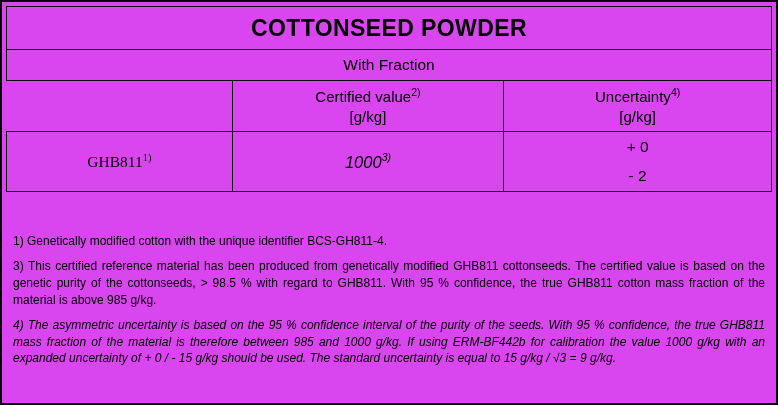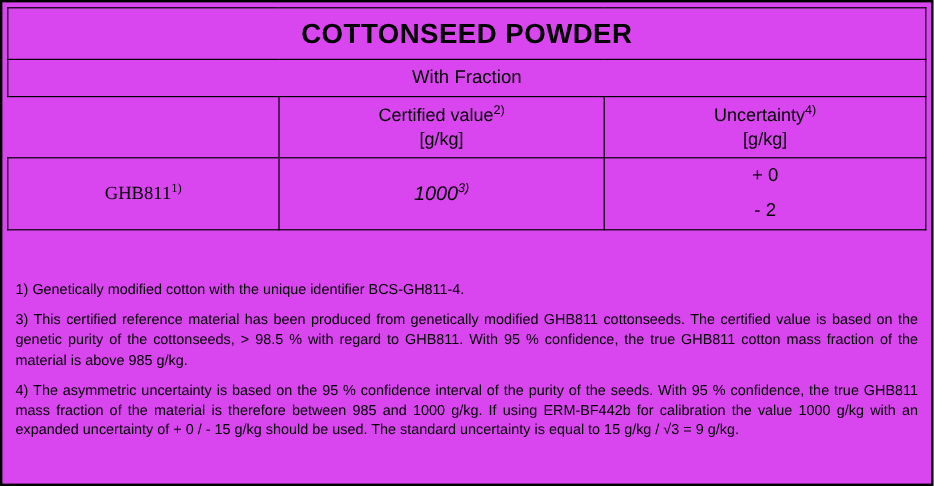--- a/index.html
+++ b/index.html
@@ -90,20 +90,21 @@
     font-size: 12px;
     line-height: 1.38;
     text-align: justify;
     margin-top: 34px;
   }
   .note {
     margin: 0 0 9px 0;
   }
   .note:last-child {
     margin-bottom: 0;
+    font-style: italic;
   }
 </style>
 </head>
 <body>
 
 <div class="doc">
 
   <table class="cert-table">
     <colgroup>
       <col style="width:29.5%">

